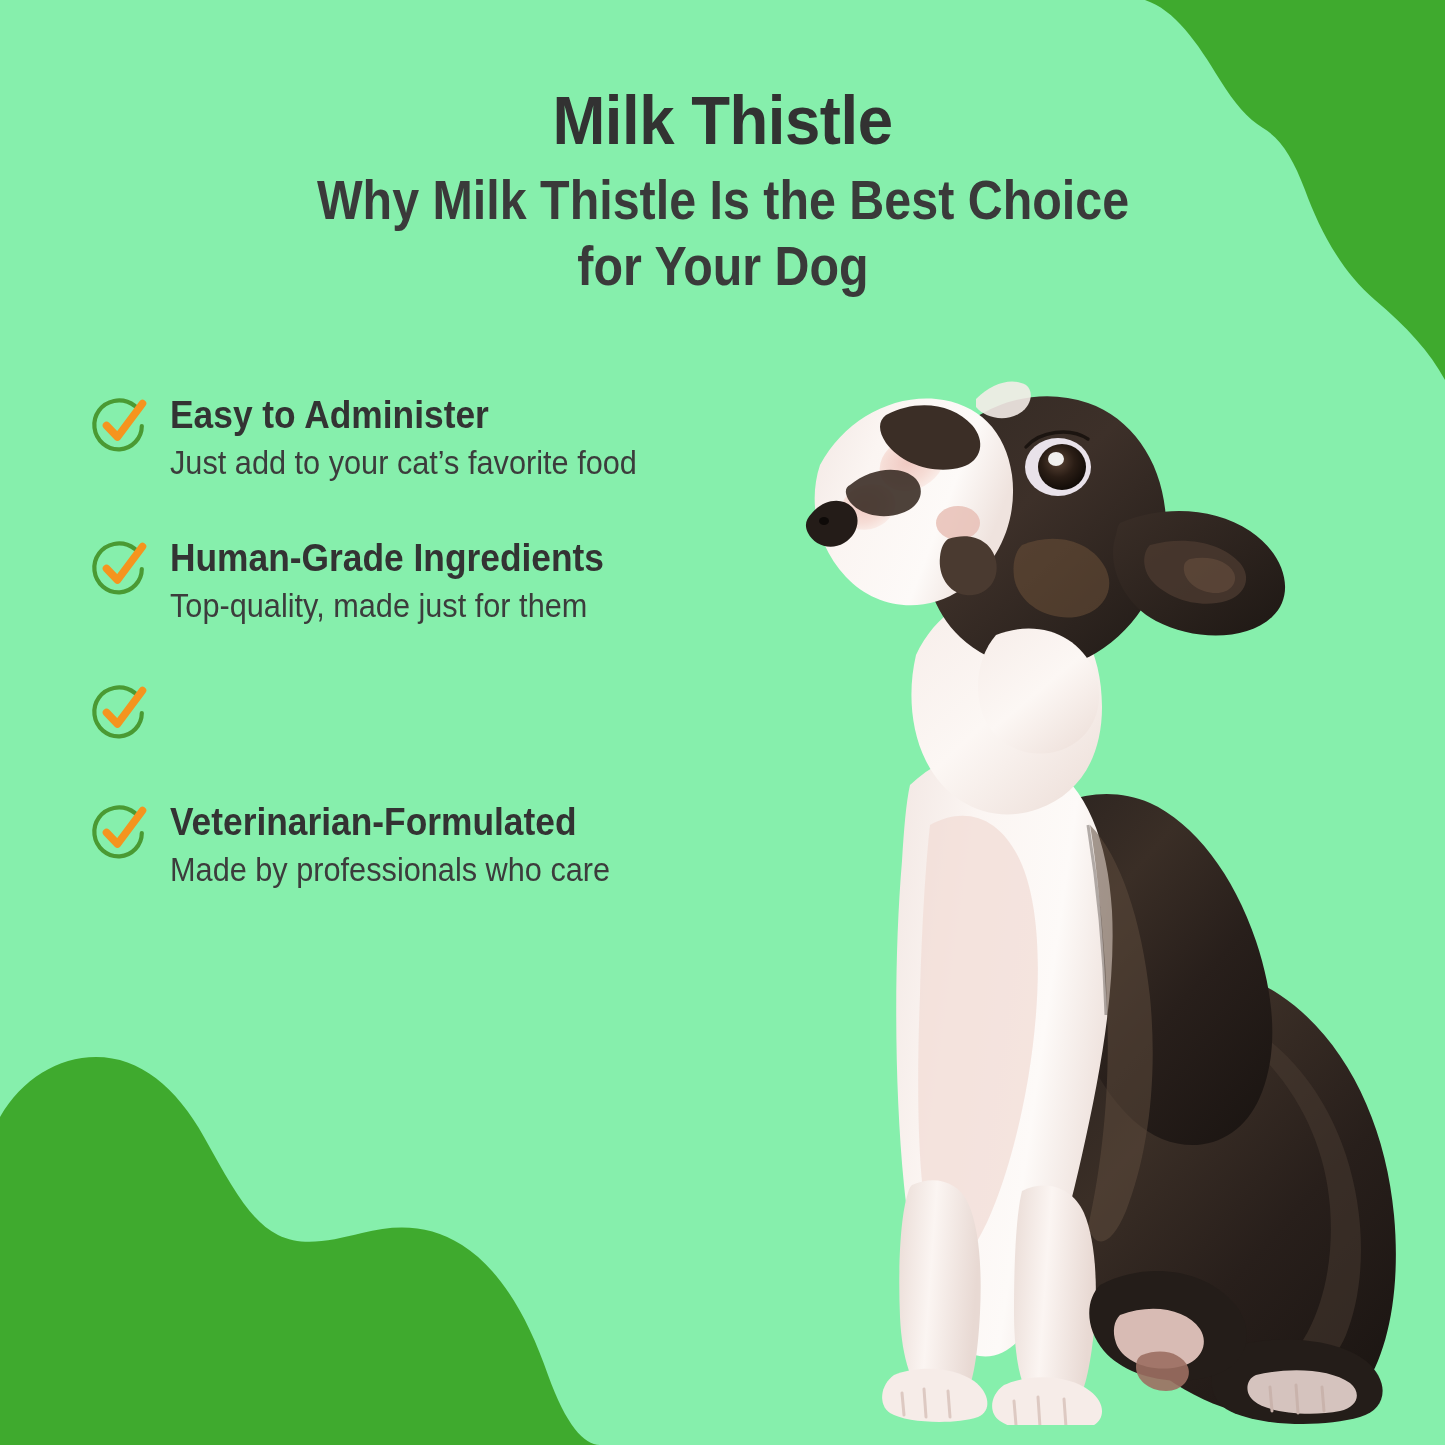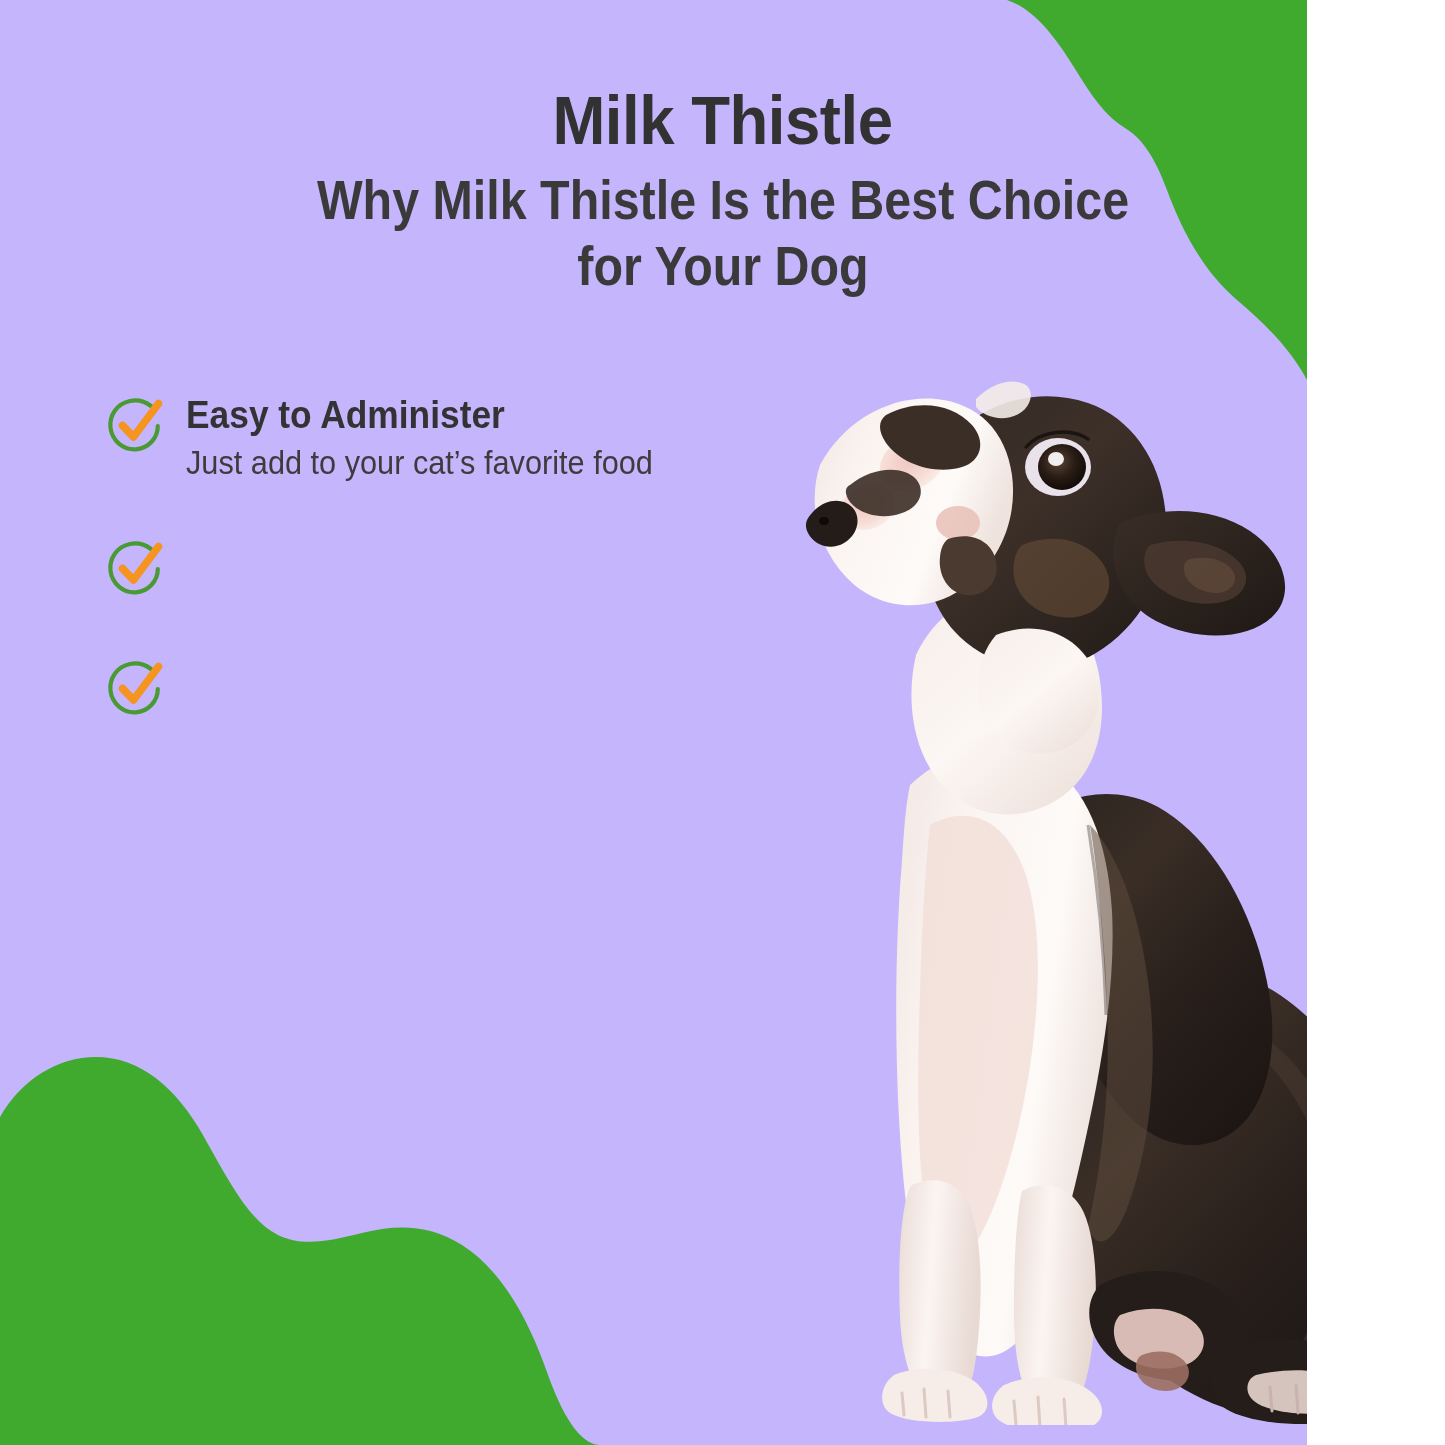--- a/index.html
+++ b/index.html
@@ -2,23 +2,23 @@
 <html><head>
 <meta charset="utf-8">
 <style>
   html, body {
     margin: 0;
     padding: 0;
     background: #ffffff;
   }
   #canvas {
     position: relative;
-    width: 1307px;
+    width: 1445px;
     height: 1445px;
-    background: #c4b5fd;
+    background: #86efac;
     overflow: hidden;
     font-family: "Liberation Sans", sans-serif;
   }
 
   
   .blob {
     position: absolute;
     pointer-events: none;
   }
   #blob-top-right {
@@ -60,21 +60,21 @@
     font-weight: 700;
     color: #3a3a3a;
     font-stretch: condensed;
     transform: scaleX(0.88);
   }
 
   
   #feature-list {
     position: absolute;
     top: 392px;
-    left: 104px;
+    left: 88px;
     width: 700px;
   }
   .feature-item {
     display: flex;
     align-items: flex-start;
     margin-bottom: 52px;
   }
   .feature-item:last-child { margin-bottom: 0; }
 
   .check-icon {
@@ -166,32 +166,49 @@
     </div>
 
     <div class="feature-item">
       <svg class="check-icon" viewBox="0 0 66 66">
         <path d="M 47 12 C 41 7.5 33.5 5.5 26 7
                  C 13.5 9.5 5 21 6.5 33.8
                  C 8 46.5 19 56 31.8 55.3
                  C 44 54.6 53.8 44.3 53.8 32" fill="none" stroke="#4A9A33" stroke-width="4.2" stroke-linecap="round"></path>
         <path d="M 18.5 31.5 L 29.5 43 L 54.5 9.5" fill="none" stroke="#F5941E" stroke-width="7.6" stroke-linecap="round" stroke-linejoin="round"></path>
       </svg>
+      <div class="feature-text">
+        <p class="feature-title">Human-Grade Ingredients</p>
+        <p class="feature-desc">Top-quality, made just for them</p>
+      </div>
     </div>
 
     <div class="feature-item">
       <svg class="check-icon" viewBox="0 0 66 66">
         <path d="M 47 12 C 41 7.5 33.5 5.5 26 7
                  C 13.5 9.5 5 21 6.5 33.8
                  C 8 46.5 19 56 31.8 55.3
                  C 44 54.6 53.8 44.3 53.8 32" fill="none" stroke="#4A9A33" stroke-width="4.2" stroke-linecap="round"></path>
         <path d="M 18.5 31.5 L 29.5 43 L 54.5 9.5" fill="none" stroke="#F5941E" stroke-width="7.6" stroke-linecap="round" stroke-linejoin="round"></path>
       </svg>
     </div>
 
+    <div class="feature-item">
+      <svg class="check-icon" viewBox="0 0 66 66">
+        <path d="M 47 12 C 41 7.5 33.5 5.5 26 7
+                 C 13.5 9.5 5 21 6.5 33.8
+                 C 8 46.5 19 56 31.8 55.3
+                 C 44 54.6 53.8 44.3 53.8 32" fill="none" stroke="#4A9A33" stroke-width="4.2" stroke-linecap="round"></path>
+        <path d="M 18.5 31.5 L 29.5 43 L 54.5 9.5" fill="none" stroke="#F5941E" stroke-width="7.6" stroke-linecap="round" stroke-linejoin="round"></path>
+      </svg>
+      <div class="feature-text">
+        <p class="feature-title">Veterinarian-Formulated</p>
+        <p class="feature-desc">Made by professionals who care</p>
+      </div>
+    </div>
 
   </div>
 
   <svg id="dog-photo" viewBox="0 0 640 1070">
     <defs>
       <linearGradient id="whiteFur" x1="0" y1="0" x2="1" y2="0.4">
         <stop offset="0%" stop-color="#f2e7e3"></stop>
         <stop offset="35%" stop-color="#fbf5f2"></stop>
         <stop offset="75%" stop-color="#fdfaf8"></stop>
         <stop offset="100%" stop-color="#efe3de"></stop>

